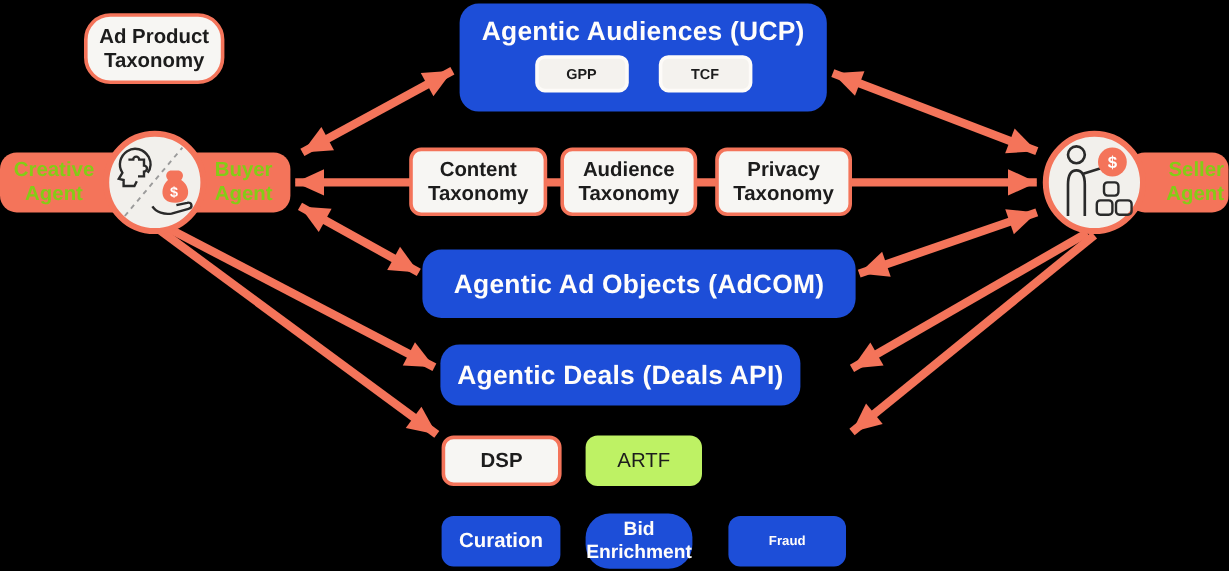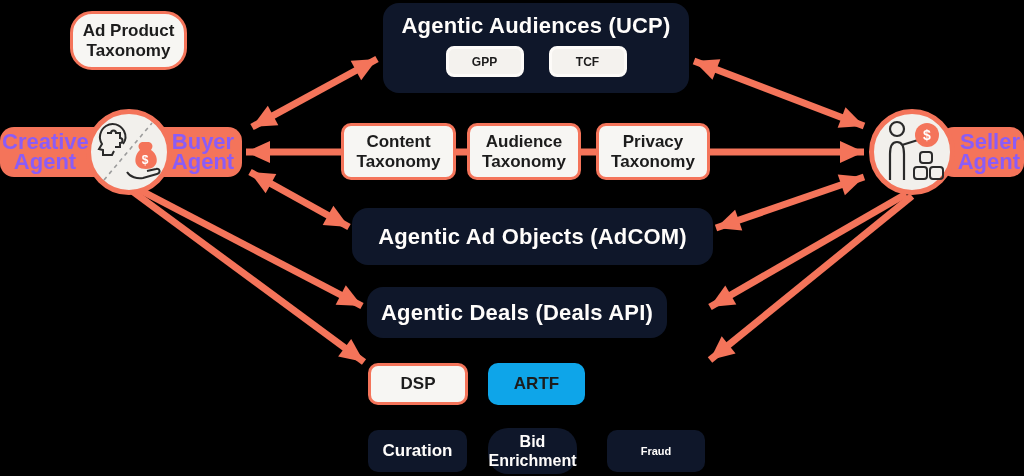--- a/index.html
+++ b/index.html
@@ -2,26 +2,26 @@
 <html><head>
 <meta charset="utf-8">
 <style>
   html,body{margin:0;padding:0;background:#000;}
   #canvas{
     position:relative;width:1024px;height:476px;background:#000;
     overflow:hidden;font-family:"Liberation Sans",sans-serif;
   }
   .arrows{position:absolute;left:0;top:0;z-index:1;}
   .node{position:absolute;box-sizing:border-box;display:flex;align-items:center;justify-content:center;text-align:center;}
-  .obox{background:#0f172a;color:#FFFDFB;border-radius:14px;font-weight:bold;z-index:2;}
+  .obox{background:#1d4ed8;color:#FFFDFB;border-radius:14px;font-weight:bold;z-index:2;}
   .wbox{background:#F7F6F3;border:3px solid #F4745A;border-radius:10px;color:#1C1C1C;font-weight:bold;z-index:2;}
-  .pinkbox{background:#0ea5e9;border-radius:10px;color:#1C1C1C;font-weight:bold;z-index:2;}
+  .pinkbox{background:#bef264;border-radius:10px;color:#1C1C1C;font-weight:normal;z-index:2;}
   .two-line{flex-direction:column;line-height:20px;font-size:17px;}
   .bar{position:absolute;background:#F4745A;border-radius:14px;height:50px;top:127px;z-index:2;}
-  .agent-label{position:absolute;z-index:4;color:#8b5cf6;font-weight:bold;font-size:22px;line-height:20px;text-align:center;top:132px;}
+  .agent-label{position:absolute;z-index:4;color:#84cc16;font-weight:bold;font-size:17px;line-height:20px;text-align:center;top:132px;}
   .circle{position:absolute;top:109px;width:86px;height:86px;box-sizing:border-box;
     border:5px solid #F4745A;border-radius:50%;background:#F2F0EC;z-index:3;
     display:flex;align-items:center;justify-content:center;}
   .big-title{font-size:22px;letter-spacing:.2px;}
   .audiences{flex-direction:column;justify-content:flex-start;padding-top:10px;border-radius:16px;}
   .aud-children{display:flex;gap:25px;margin-top:7px;}
   .chipbox{width:78px;height:31px;box-sizing:border-box;background:#F4F2EE;border:3px solid #FDFBF8;
     border-radius:8px;color:#1C1C1C;font-weight:bold;font-size:12px;
     display:flex;align-items:center;justify-content:center;}
   .smallbox{font-size:17px;}

